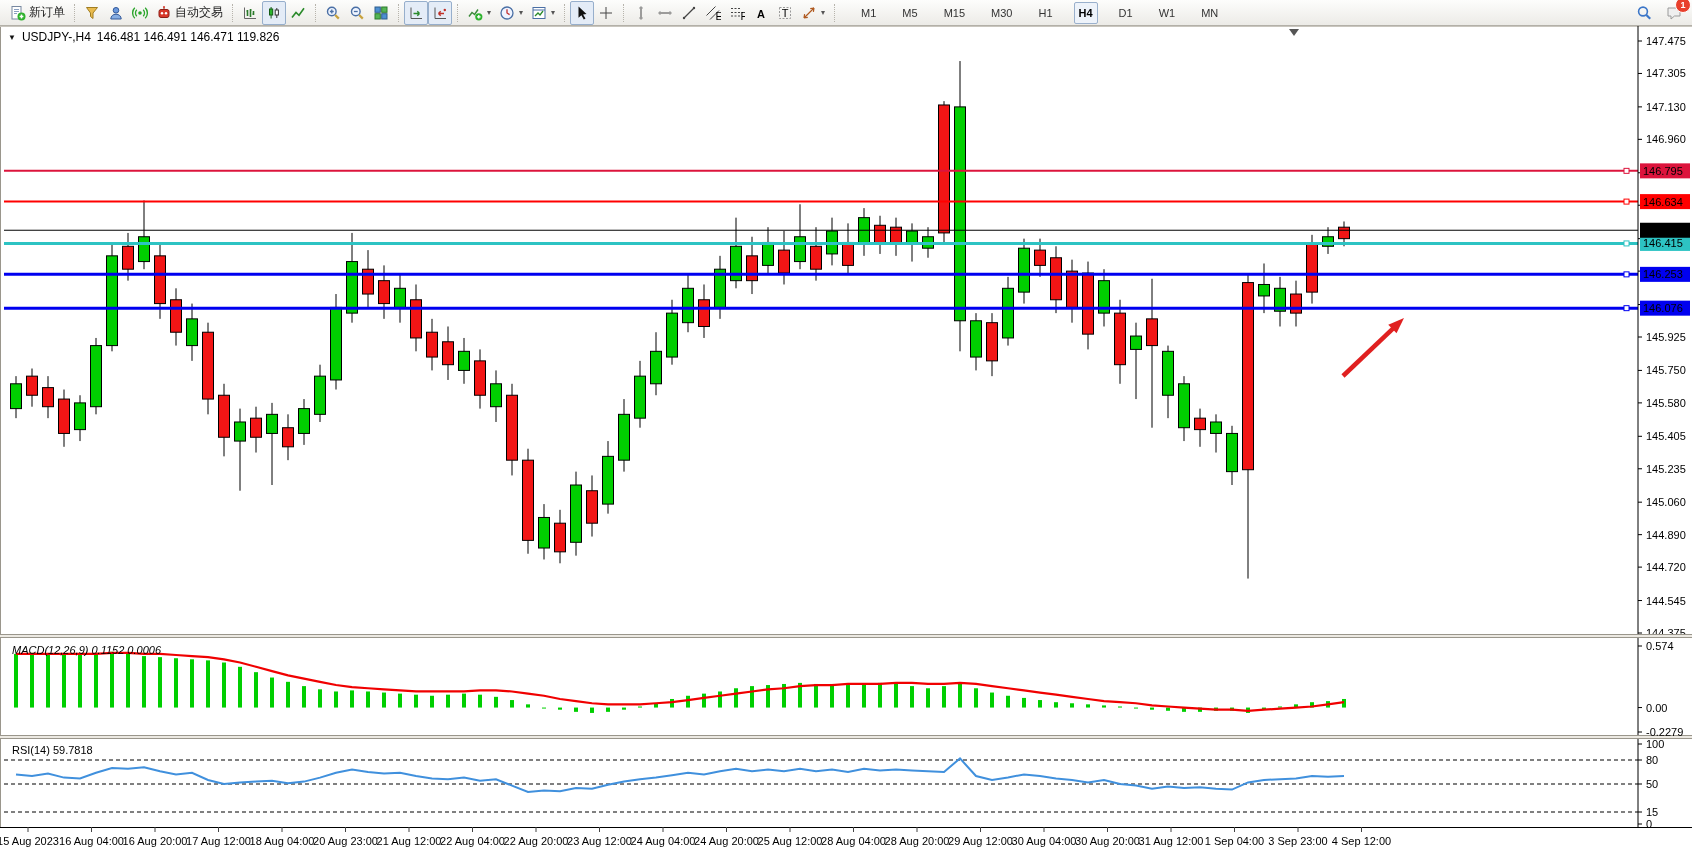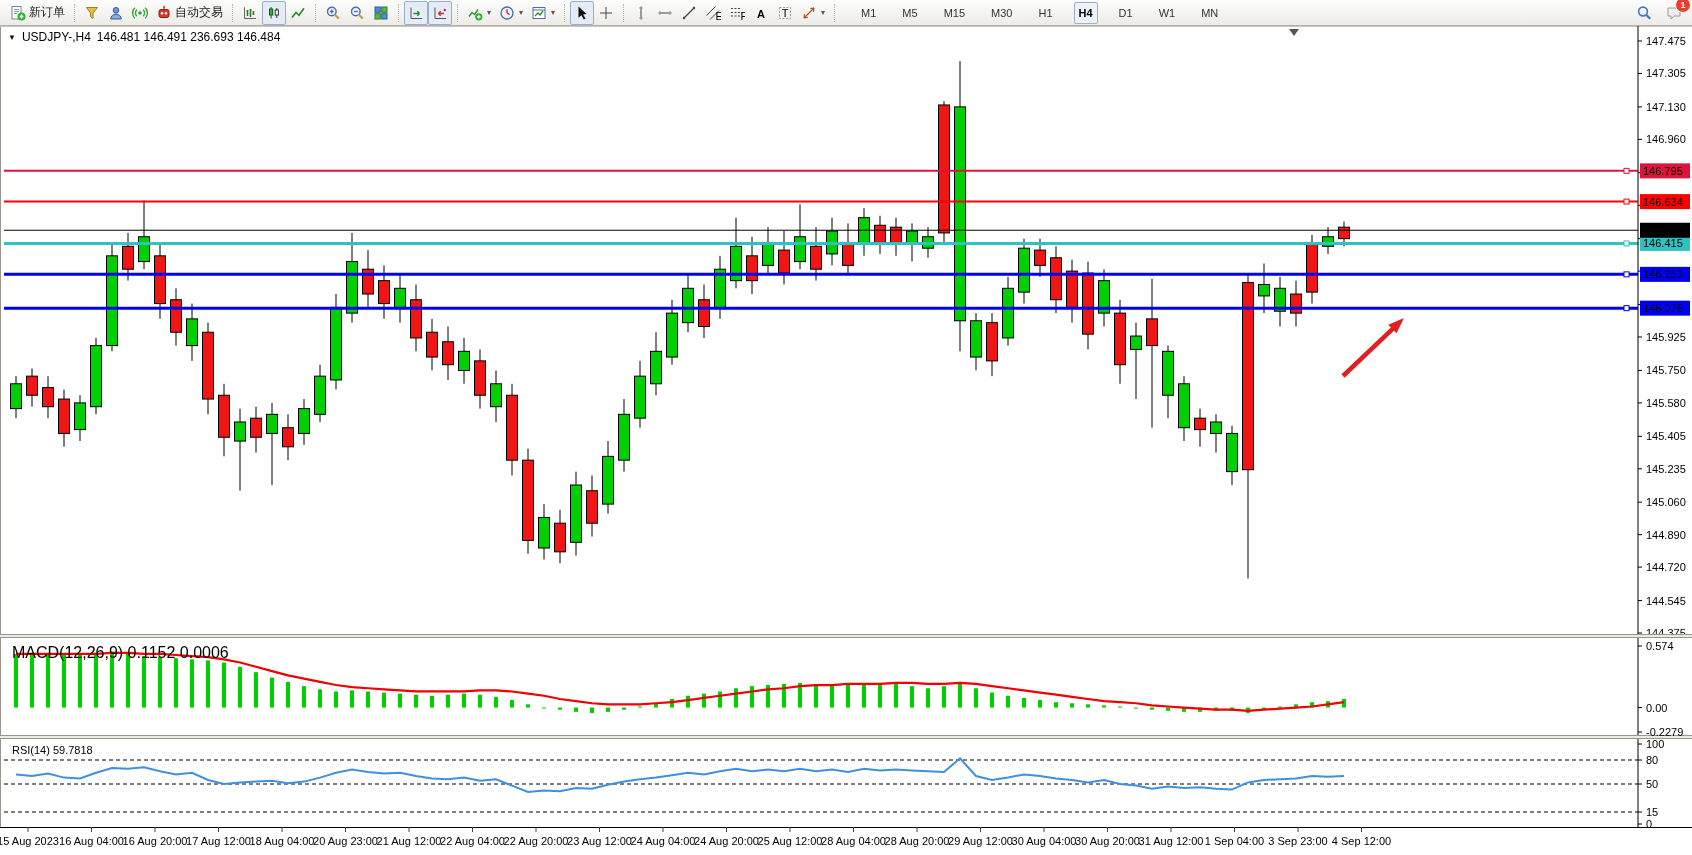--- a/index.html
+++ b/index.html
@@ -22,21 +22,21 @@
   .badge-wrap{position:relative;}
   .badge{position:absolute;top:-5px;right:-6px;min-width:14px;height:14px;border-radius:8px;
          background:#e8402c;color:#fff;font-size:9px;font-weight:bold;line-height:14px;text-align:center;
          border:1px solid #fff;}
   
   #chart-window{position:absolute;left:0;top:26px;width:1692px;height:829px;}
   #chart-svg{position:absolute;left:0;top:0;}
   .overlay{position:absolute;z-index:5;pointer-events:none;color:#000;}
   #chart-title{left:8px;top:4px;font-size:12px;display:flex;align-items:center;gap:6px;}
   #chart-title .tri{font-size:8px;color:#111;}
-  #macd-label{left:12px;top:618px;font-size:16px;}
+  #macd-label{left:12px;top:618px;font-size:11px;font-style:italic;}
   #rsi-label{left:12px;top:718px;font-size:11px;}
   svg text{font-family:"Liberation Sans","DejaVu Sans",sans-serif;font-size:11px;fill:#000;}
 </style>
 </head>
 <body>
 
 <div id="app">
   <div id="toolbar">
       <div class="tb-btn">
         <svg width="16" height="16" viewBox="0 0 16 16">
@@ -679,18 +679,18 @@
           <line x1="1298" y1="801" x2="1298" y2="806" stroke="#444"></line>
           <text x="1298" y="819" text-anchor="middle">3 Sep 23:00</text>
           <line x1="1361.5" y1="801" x2="1361.5" y2="806" stroke="#444"></line>
           <text x="1361.5" y="819" text-anchor="middle">4 Sep 12:00</text>
         </g>
       </svg>
 
     <div id="chart-title" class="overlay">
       <span class="tri">▼</span>
       <span>USDJPY-,H4</span>
-      <span>146.481 146.491 236.693 146.484</span>
+      <span>146.481 146.491 146.471 119.826</span>
     </div>
     <div id="macd-label" class="overlay">MACD(12,26,9) 0.1152 0.0006</div>
     <div id="rsi-label" class="overlay">RSI(14) 59.7818</div>
   </div>
 </div>
 
 </body></html>

